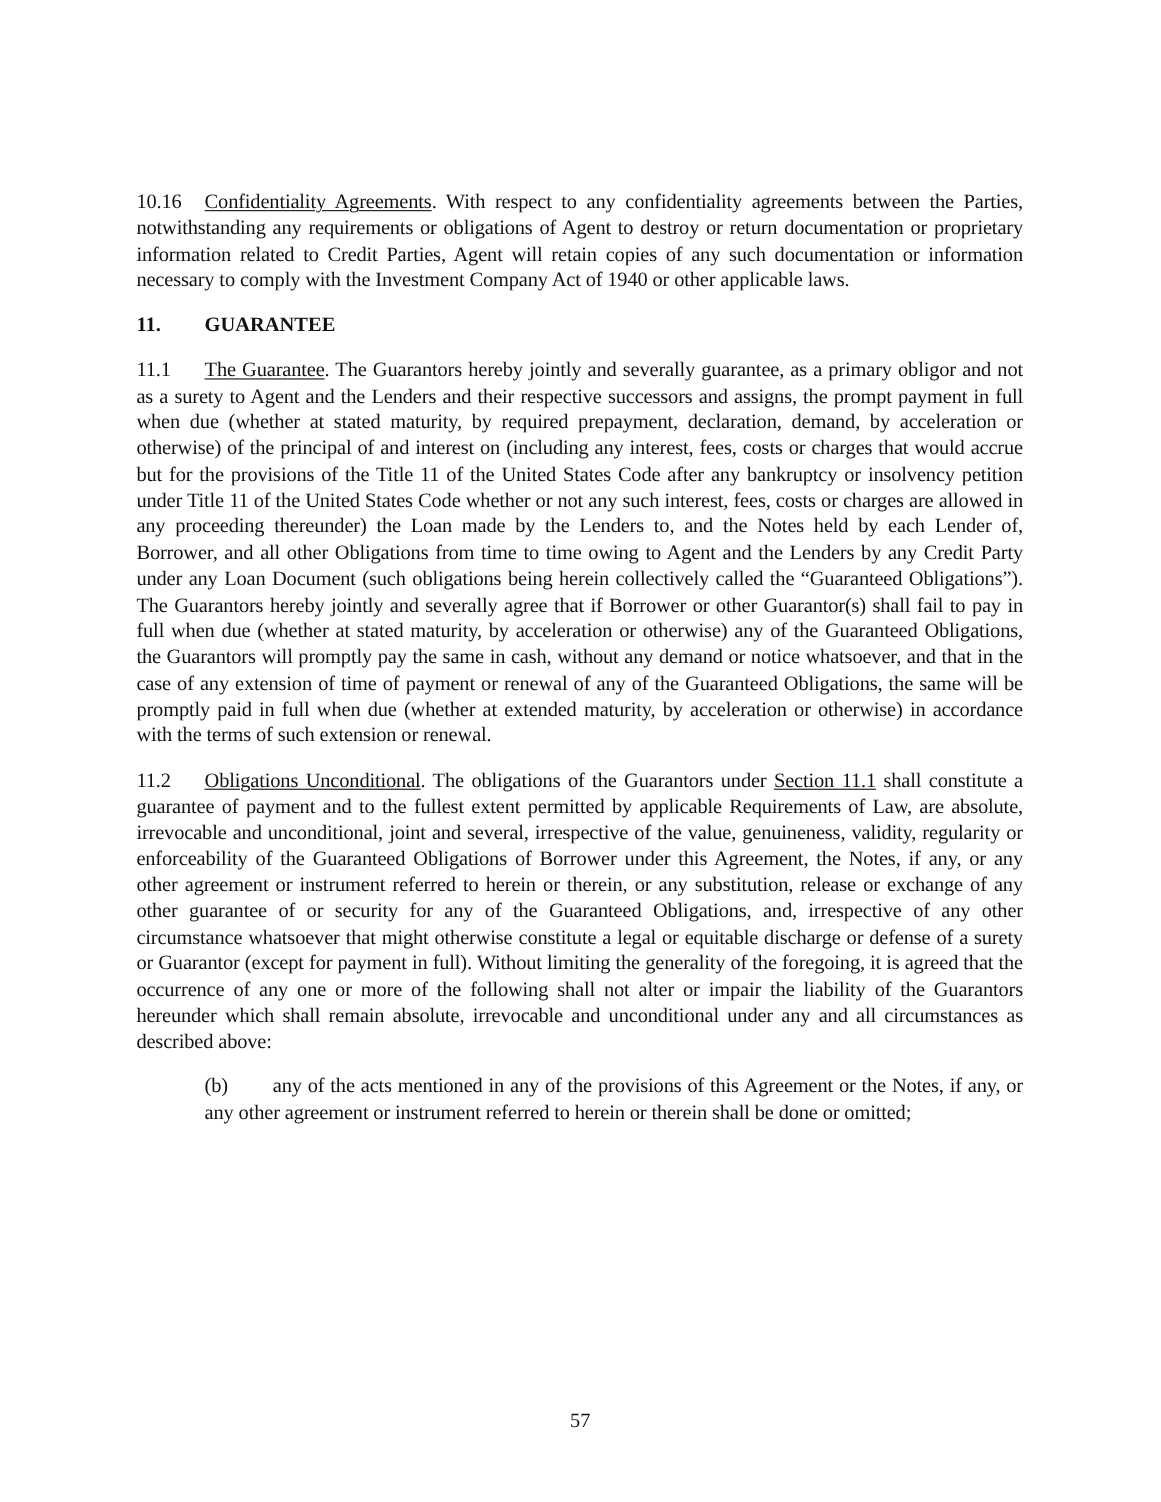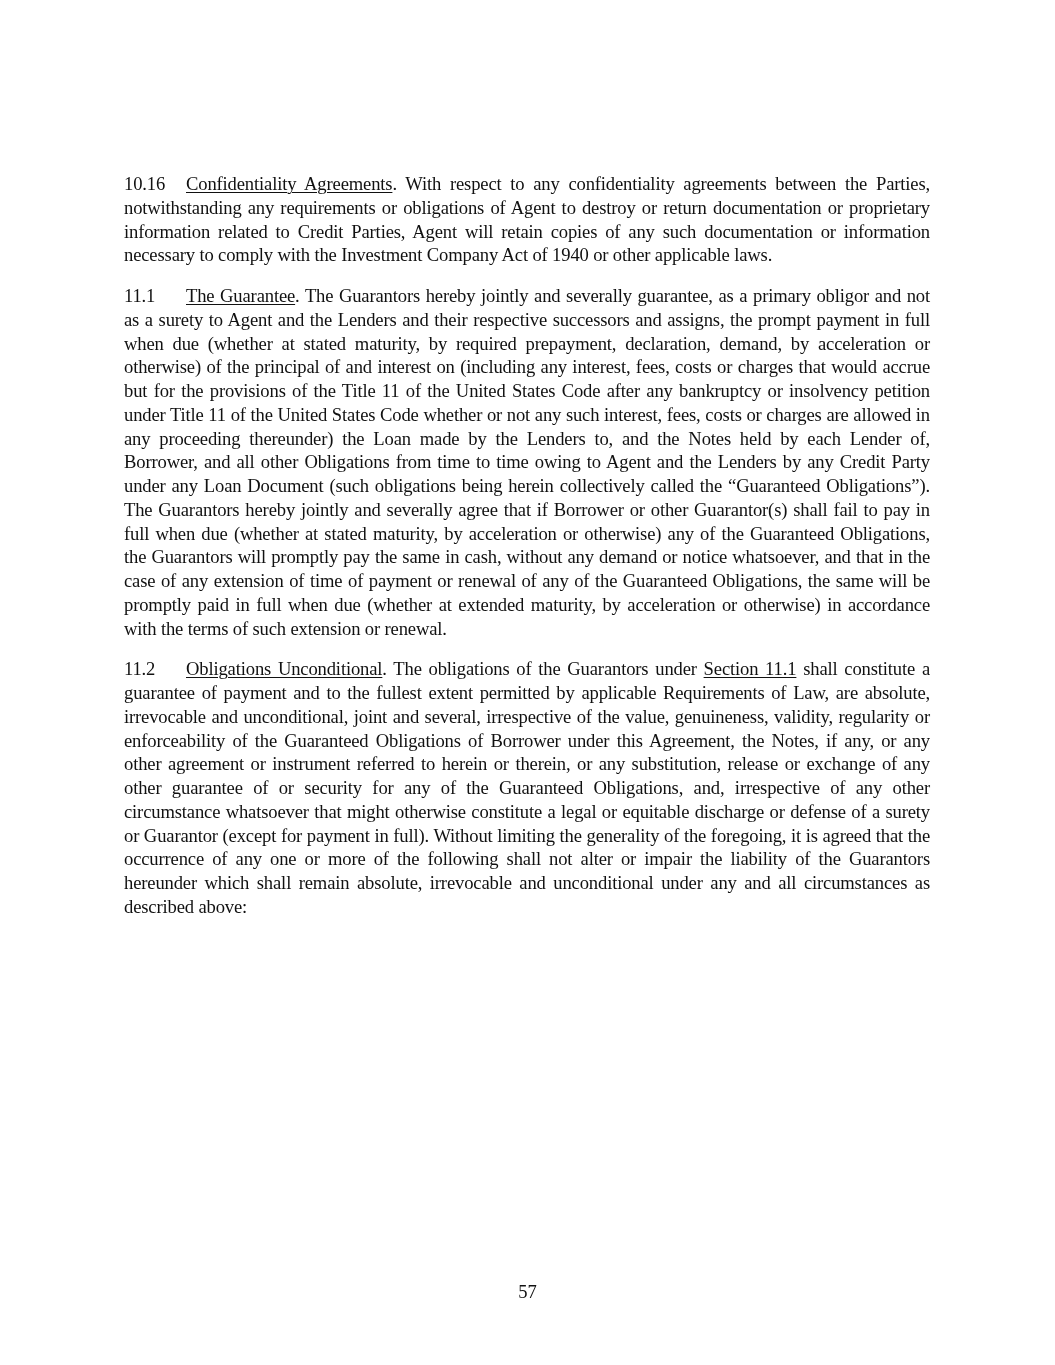--- a/index.html
+++ b/index.html
@@ -67,26 +67,32 @@
   </style>
 </head>
 <body>
 
 <div class="page">
 
   <p class="para">
     <span class="num">10.16</span><span class="u">Confidentiality Agreements</span><span>.  With respect to any confidentiality agreements between the Parties, notwithstanding any requirements or obligations of Agent to destroy or return documentation or proprietary information related to Credit Parties, Agent will retain copies of any such documentation or information necessary to comply with the Investment Company Act of 1940 or other applicable laws.</span>
   </p>
 
+  <p class="heading">
+    <span class="hnum">11.</span><span>GUARANTEE</span>
+  </p>
 
   <p class="para">
     <span class="num">11.1</span><span class="u">The Guarantee</span><span>.  The Guarantors hereby jointly and severally guarantee, as a primary obligor and not as a surety to Agent and the Lenders and their respective successors and assigns, the prompt payment in full when due (whether at stated maturity, by required prepayment, declaration, demand, by acceleration or otherwise) of the principal of and interest on (including any interest, fees, costs or charges that would accrue but for the provisions of the Title 11 of the United States Code after any bankruptcy or insolvency petition under Title 11 of the United States Code whether or not any such interest, fees, costs or charges are allowed in any proceeding thereunder) the Loan made by the Lenders to, and the Notes held by each Lender of, Borrower, and all other Obligations from time to time owing to Agent and the Lenders by any Credit Party under any Loan Document (such obligations being herein collectively called the “</span><span class="b">Guaranteed Obligations</span><span>”).  The Guarantors hereby jointly and severally agree that if Borrower or other Guarantor(s) shall fail to pay in full when due (whether at stated maturity, by acceleration or otherwise) any of the Guaranteed Obligations, the Guarantors will promptly pay the same in cash, without any demand or notice whatsoever, and that in the case of any extension of time of payment or renewal of any of the Guaranteed Obligations, the same will be promptly paid in full when due (whether at extended maturity, by acceleration or otherwise) in accordance with the terms of such extension or renewal.</span>
   </p>
 
   <p class="para">
     <span class="num">11.2</span><span class="u">Obligations Unconditional</span><span>.  The obligations of the Guarantors under </span><span class="u">Section 11.1</span><span> shall constitute a guarantee of payment and to the fullest extent permitted by applicable Requirements of Law, are absolute, irrevocable and unconditional, joint and several, irrespective of the value, genuineness, validity, regularity or enforceability of the Guaranteed Obligations of Borrower under this Agreement, the Notes, if any, or any other agreement or instrument referred to herein or therein, or any substitution, release or exchange of any other guarantee of or security for any of the Guaranteed Obligations, and, irrespective of any other circumstance whatsoever that might otherwise constitute a legal or equitable discharge or defense of a surety or Guarantor (except for payment in full).  Without limiting the generality of the foregoing, it is agreed that the occurrence of any one or more of the following shall not alter or impair the liability of the Guarantors hereunder which shall remain absolute, irrevocable and unconditional under any and all circumstances as described above:</span>
   </p>
 
 
+  <p class="para sub">
+    <span class="snum">(b)</span><span>any of the acts mentioned in any of the provisions of this Agreement or the Notes, if any, or any other agreement or instrument referred to herein or therein shall be done or omitted;</span>
+  </p>
 
 </div>
 
 <div class="page-number">57</div>
 
 </body></html>

